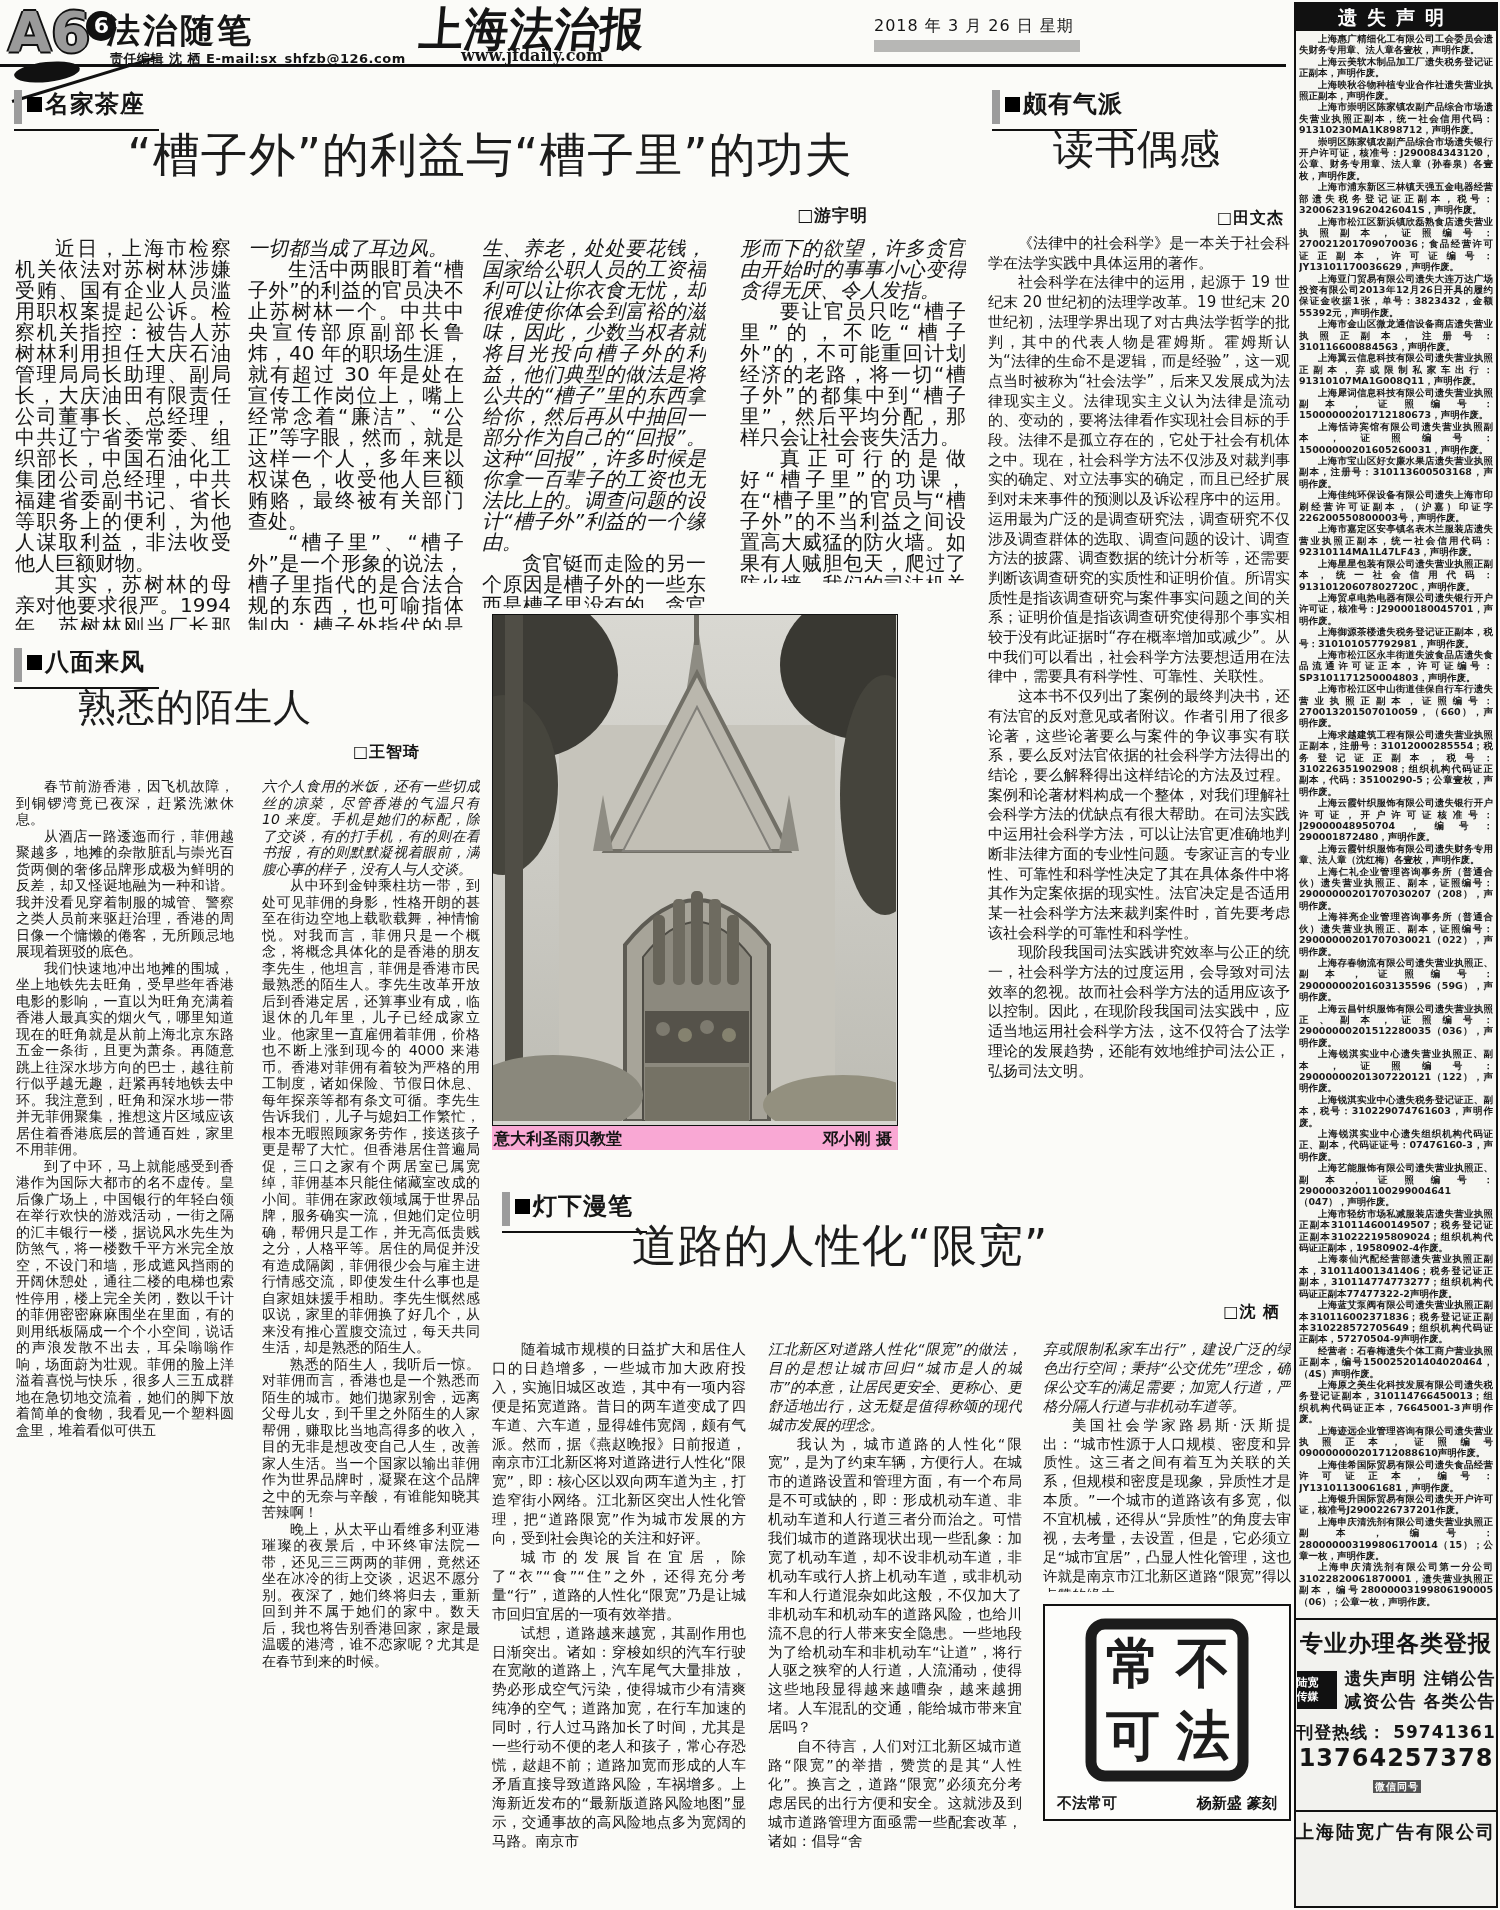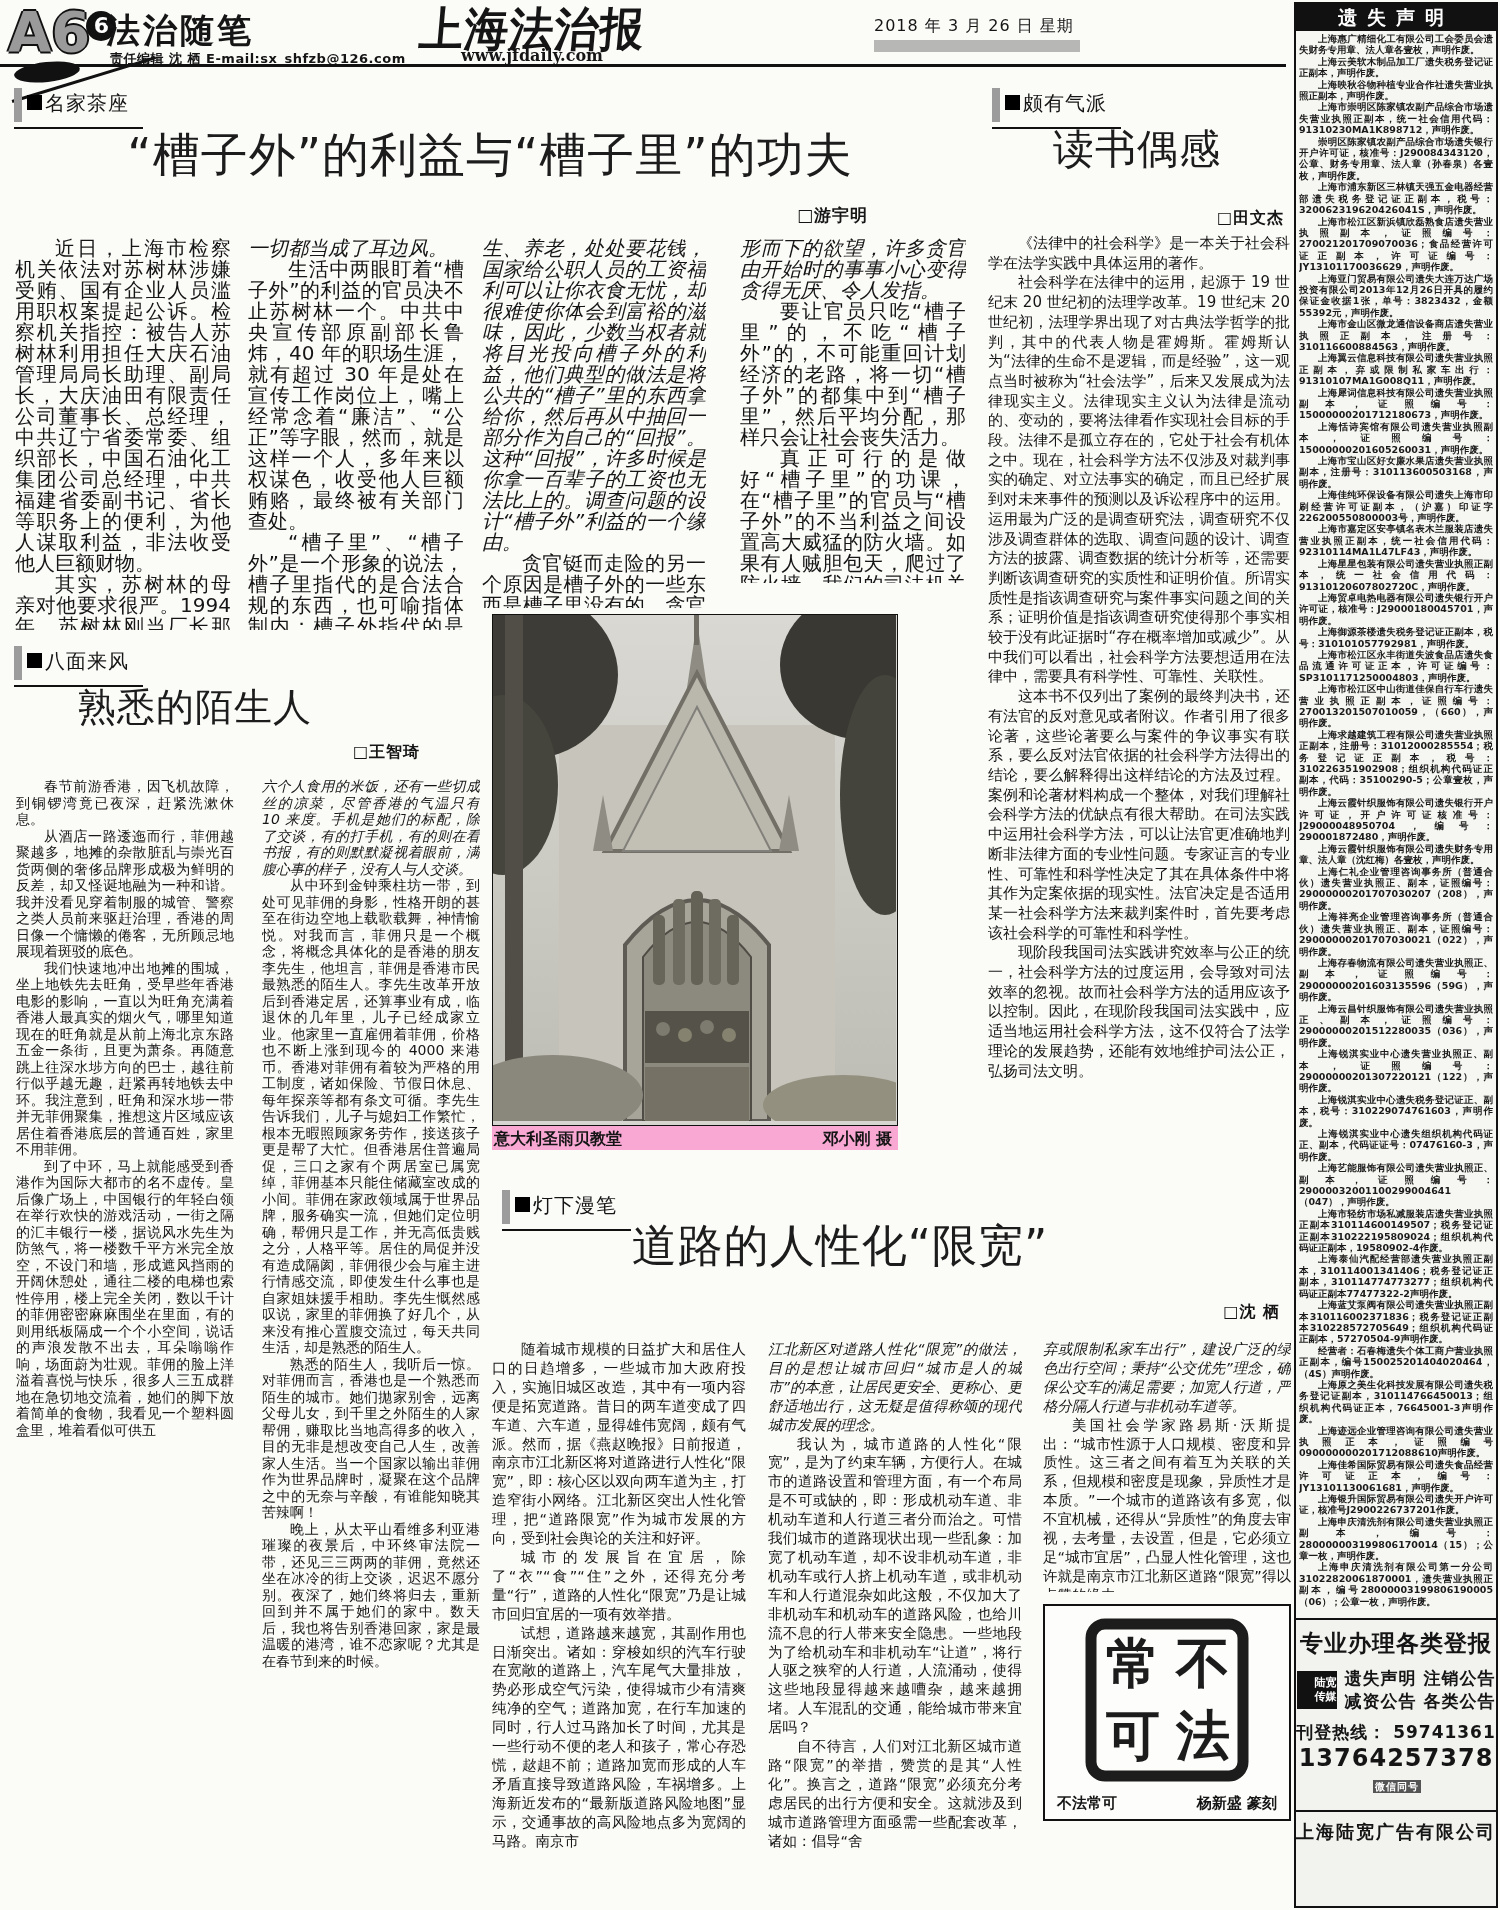--- a/index.html
+++ b/index.html
@@ -21,21 +21,21 @@
   .masthead{font-size:44px;font-weight:900;font-family:"DejaVu Serif","Liberation Serif",serif;
             letter-spacing:1px;transform:skewX(-5deg) scaleY(1.05);text-align:center;}
   .website{font-size:16px;font-weight:800;text-align:center;font-family:"DejaVu Serif",serif;}
   .date-line{font-size:16px;font-weight:500;letter-spacing:1px;}
   .gray-bar{background:#b7b7b5;}
   .black-rule{background:#111;}
   
   .sec-label{border-bottom:2.5px solid #111;padding:2px 14px 5px 0;white-space:nowrap;}
   .sec-label .bar{display:inline-block;width:8px;height:34px;background:#9c9c9c;margin-right:5px;vertical-align:-12px;}
   .sec-label .sq{display:inline-block;width:15px;height:15px;background:#000;margin-right:3px;}
-  .sec-label .txt{font-size:20px;font-weight:400;letter-spacing:1px;}
+  .sec-label .txt{font-size:24px;font-weight:700;letter-spacing:1px;}
   
   .headline{font-weight:400;color:#1c1c1c;text-align:center;letter-spacing:1px;white-space:nowrap;}
   .h-xl{font-size:47px;}
   .h-l{font-size:41px;}
   .h-m{font-size:38px;}
   .byline{font-weight:700;text-align:right;font-size:17px;letter-spacing:1px;}
   
   .col{overflow:hidden;text-align:justify;}
   .col p{margin:0;text-indent:2em;}
   .col p.cont{text-indent:0;font-style:italic;}
@@ -56,21 +56,21 @@
   .sidebar-title{background:#111;color:#fff;font-size:19px;font-weight:900;letter-spacing:10px;
                  text-align:center;height:27px;line-height:27px;}
   .notices{position:absolute;left:3px;right:3px;top:29px;bottom:282px;overflow:hidden;
            font-size:9.5px;line-height:11.4px;text-align:justify;font-weight:600;color:#1b1b1b;}
   .notices p{margin:0;text-indent:2em;}
   .sidebar-ad{position:absolute;left:0;right:0;bottom:0;height:278px;border-top:2.5px solid #111;
               background:#f2f2ee;text-align:center;padding-top:8px;}
   .ad-headline{font-size:23px;font-weight:900;letter-spacing:1px;}
   .ad-row{display:flex;align-items:center;justify-content:center;gap:8px;margin-top:8px;}
   .ad-logo{width:40px;height:38px;background:#111;color:#fff;font-size:11px;font-weight:800;
-           display:flex;flex-direction:column;align-items:flex-end;justify-content:center;line-height:1.3;}
+           display:flex;flex-direction:column;align-items:flex-start;justify-content:center;line-height:1.3;}
   .ad-tags{font-size:17px;font-weight:900;text-align:left;line-height:1.35;letter-spacing:1px;}
   .ad-hotline{font-size:17px;font-weight:900;margin-top:8px;letter-spacing:1px;}
   .ad-phone2{font-size:24px;font-weight:900;letter-spacing:1px;}
   .ad-phone2 .note{font-size:10px;font-weight:700;vertical-align:4px;background:#555;color:#fff;padding:1px 2px;margin-left:2px;}
   .ad-company{font-size:18px;font-weight:900;letter-spacing:2px;margin-top:10px;border-top:2px solid #111;
               padding-top:8px;font-family:"DejaVu Serif",serif;}
 </style>
 </head>
 <body>
 

